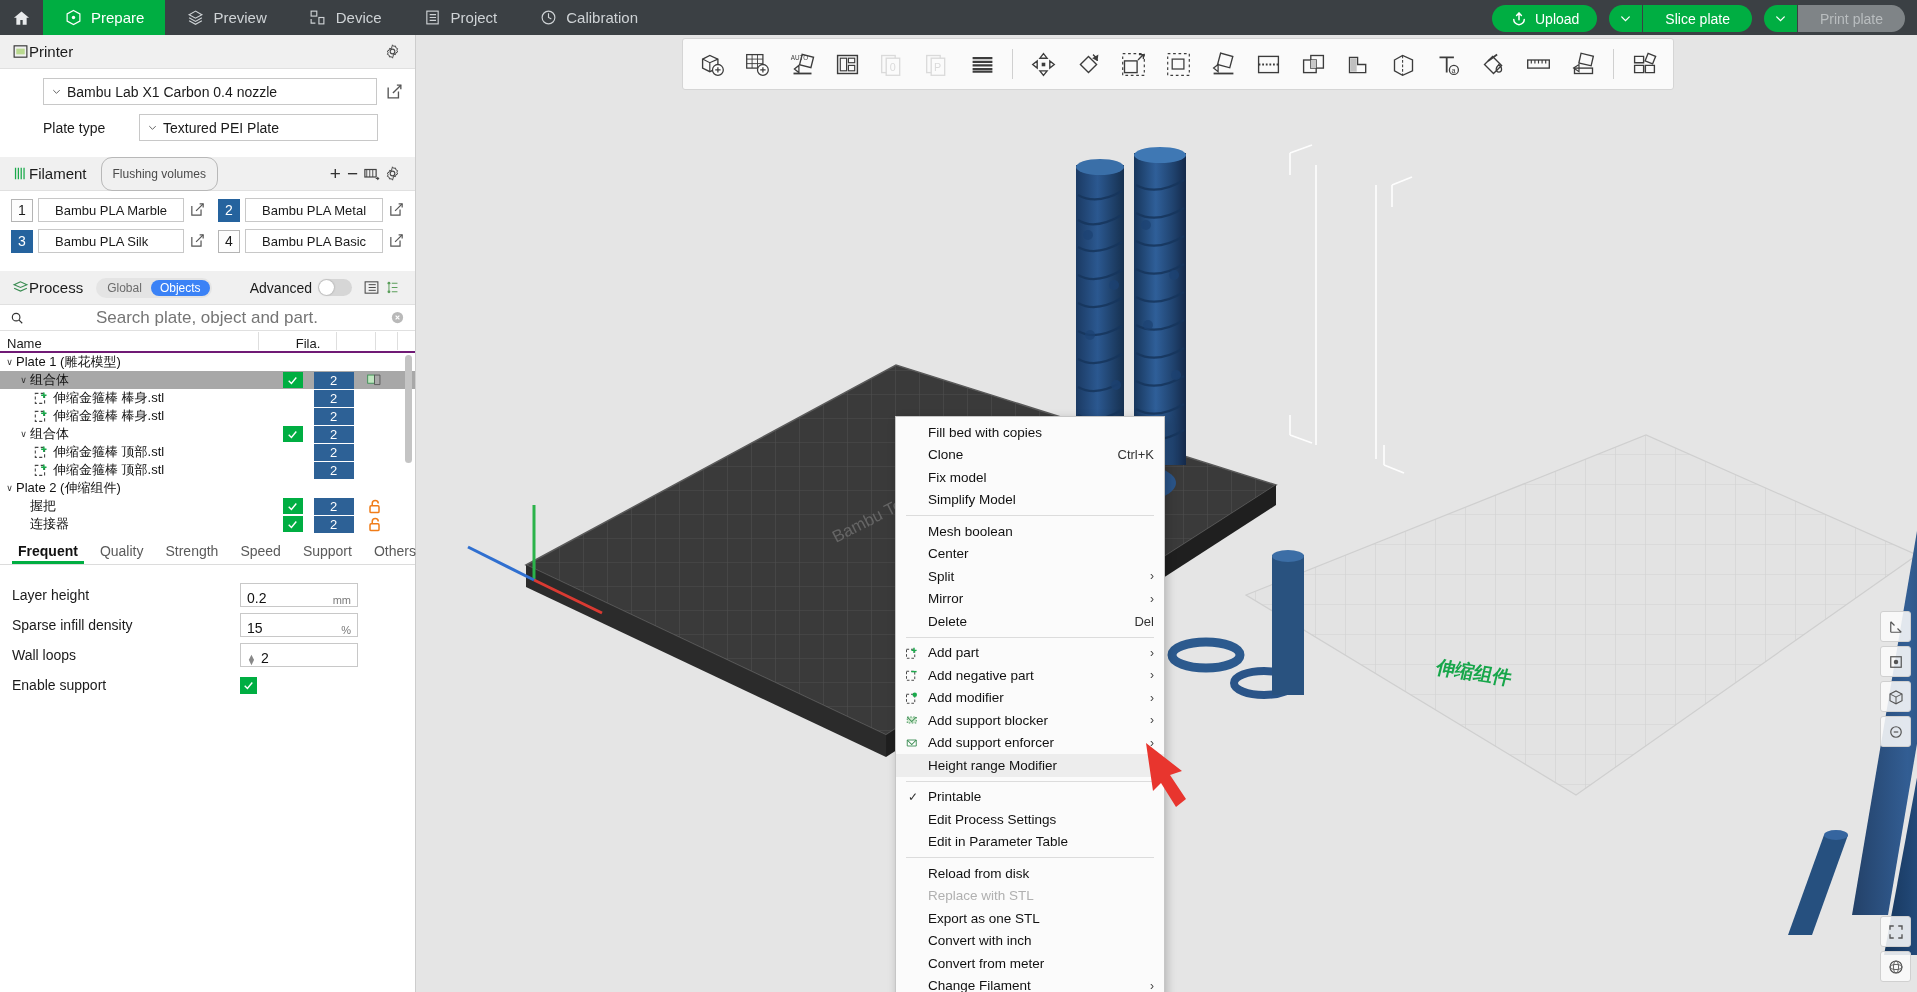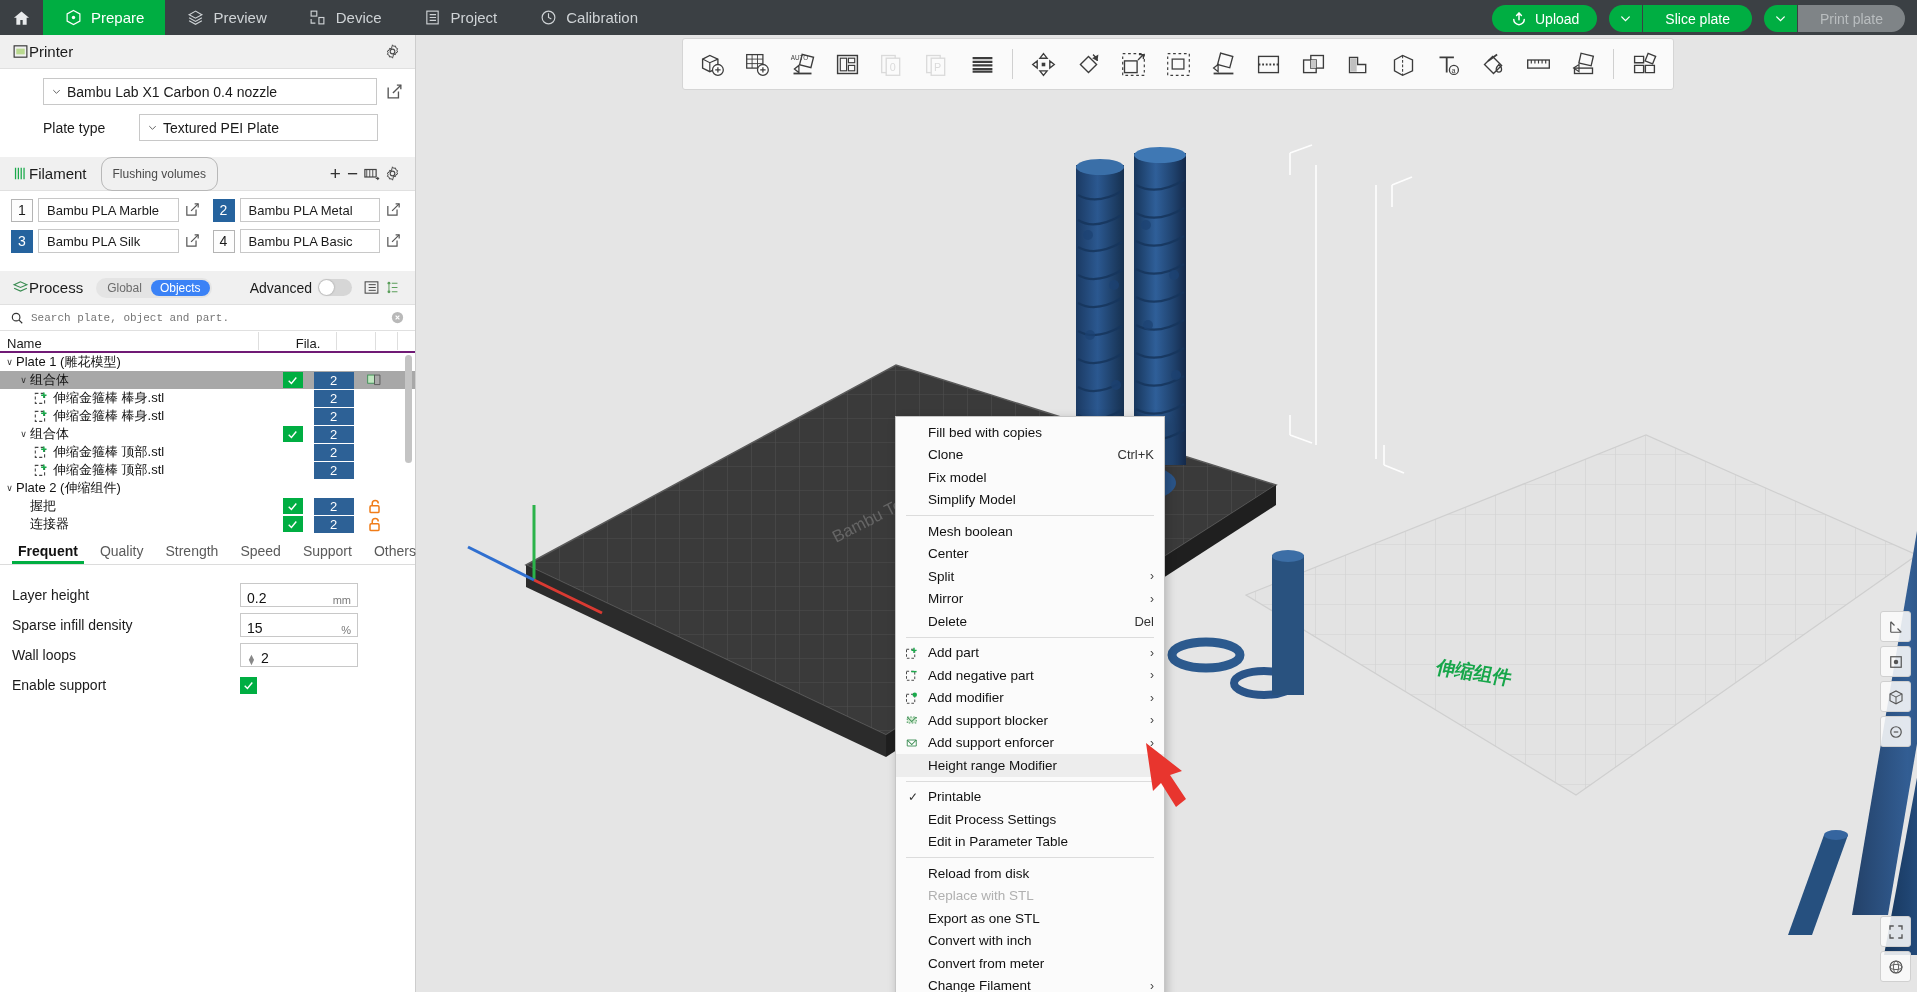--- a/index.html
+++ b/index.html
@@ -73,21 +73,21 @@
   .fil-grid { padding: 7px 11px 9px 11px; display: grid; grid-template-columns: 1fr 1fr; gap: 7px 10px; }
   .fil-item { display: flex; align-items: center; gap: 5px; }
   .fil-badge {
     width: 22px; height: 23px; display: flex; align-items: center; justify-content: center;
     font-size: 14px; border: 1px solid #b4b4b4; cursor: pointer;
   }
   .fil-badge.dark { background: #25639e; color: #fff; border-color: #25639e; }
   .fil-badge.light { background: #fdfdfd; color: #1a1a1a; }
   .fil-name {
     flex: 1; height: 24px; border: 1px solid #c8c8c8; background: #fff;
-    display: flex; align-items: center; padding: 0 8px; font-size: 13px;
+    display: flex; align-items: center; padding: 0 16px; font-size: 13px;
     color: #1a1a1a; cursor: pointer; overflow: hidden; white-space: nowrap;
   }
   .pill {
     border: 1px solid #b8b8b8; border-radius: 11px; height: 20px; padding: 16px 11px;
     display: inline-flex; align-items: center; font-size: 12px; color: #4a4a4a;
     background: #f0f0f0; cursor: pointer;
   }
   .icon-btn { width: 21px; height: 21px; display: flex; align-items: center; justify-content: center; cursor: pointer; }
   .plus-minus { font-size: 19px; color: #333; cursor: pointer; line-height: 1; padding: 0 3px; }
 
@@ -105,22 +105,22 @@
   .toggle::after {
     content: ""; position: absolute; left: 1px; top: 1px; width: 15px; height: 15px;
     background: #fff; border-radius: 50%; box-shadow: 0 0 2px rgba(0,0,0,.35);
   }
 
   .searchrow {
     height: 26px; border-bottom: 1px solid #e0e0e0; display: flex; align-items: center;
     padding: 0 10px; gap: 7px;
   }
   .searchrow input {
-    flex: 1; border: none; outline: none; font-size: 11px; color: #5a5a5a;
-    font-family: Liberation Mono, monospace; background: transparent;
+    flex: 1; border: none; outline: none; font-size: 17px; color: #5a5a5a;
+    font-family: Liberation Sans, sans-serif; background: transparent; text-align: center;
   }
 
   .tree-head {
     height: 22px; display: flex; align-items: flex-end; font-size: 13px;
     color: #1a1a1a; border-bottom: 2px solid #701a75; position: relative;
   }
   .tree-head .nm { padding-left: 7px; flex: 1; }
   .th-div { position: absolute; top: 1px; bottom: 1px; width: 1px; background: #dedede; }
   .th-fila { position: absolute; left: 286px; width: 44px; text-align: center; font-size: 13px; }
 

